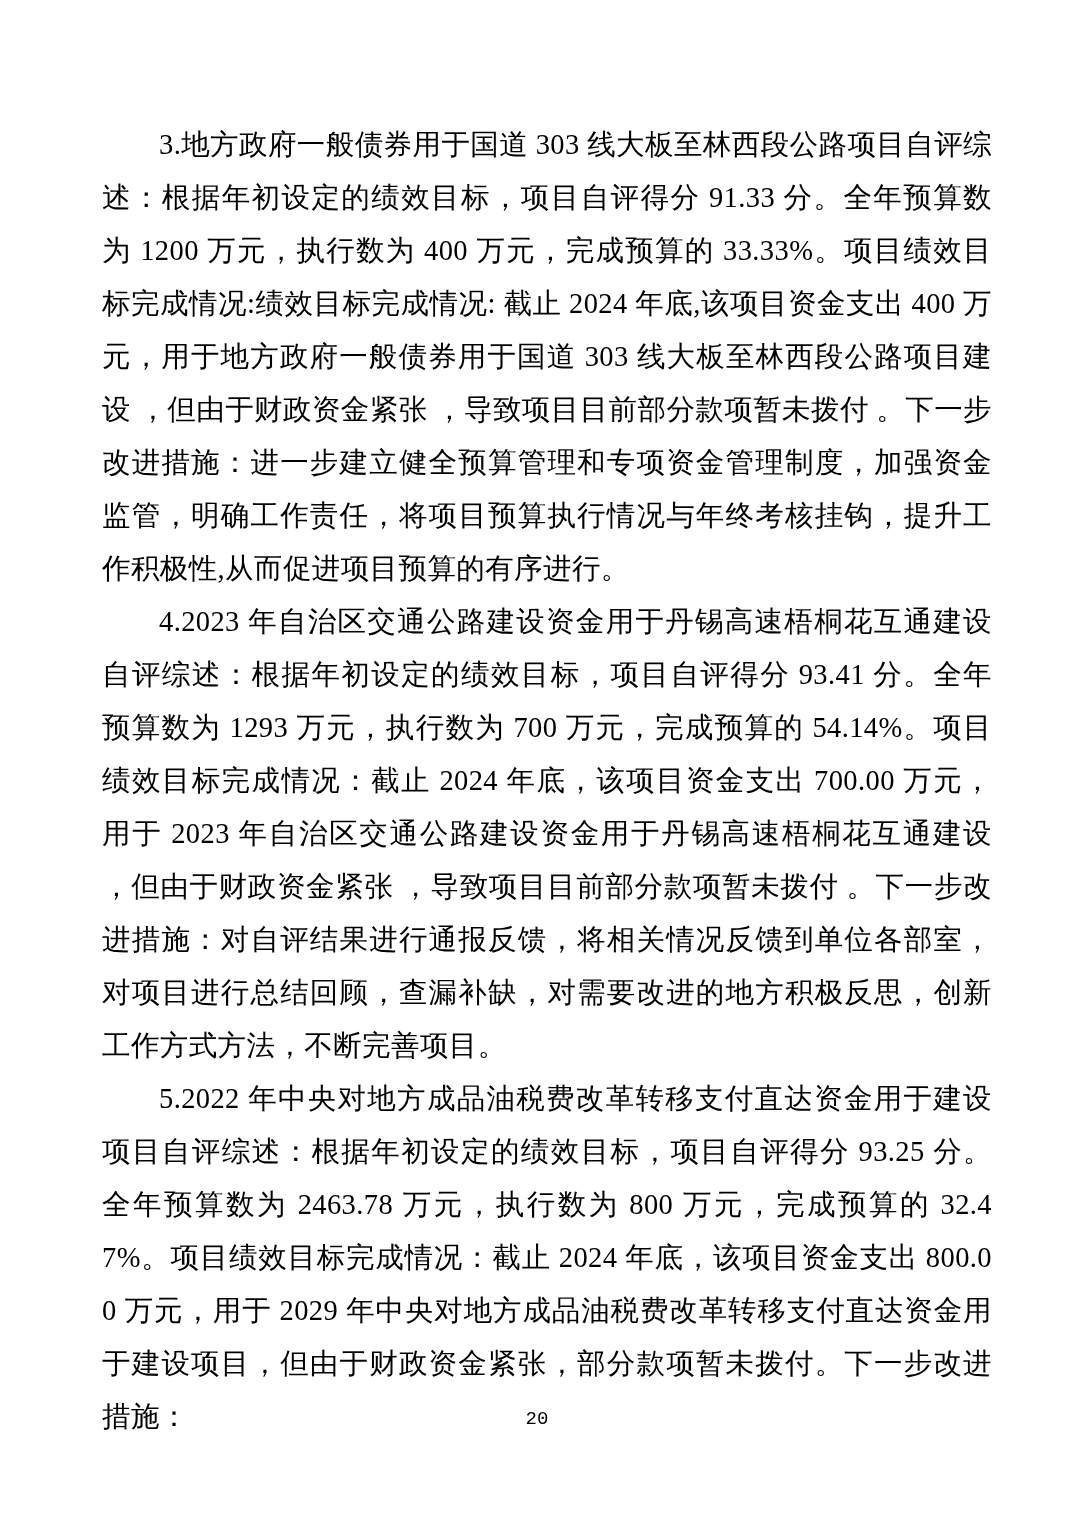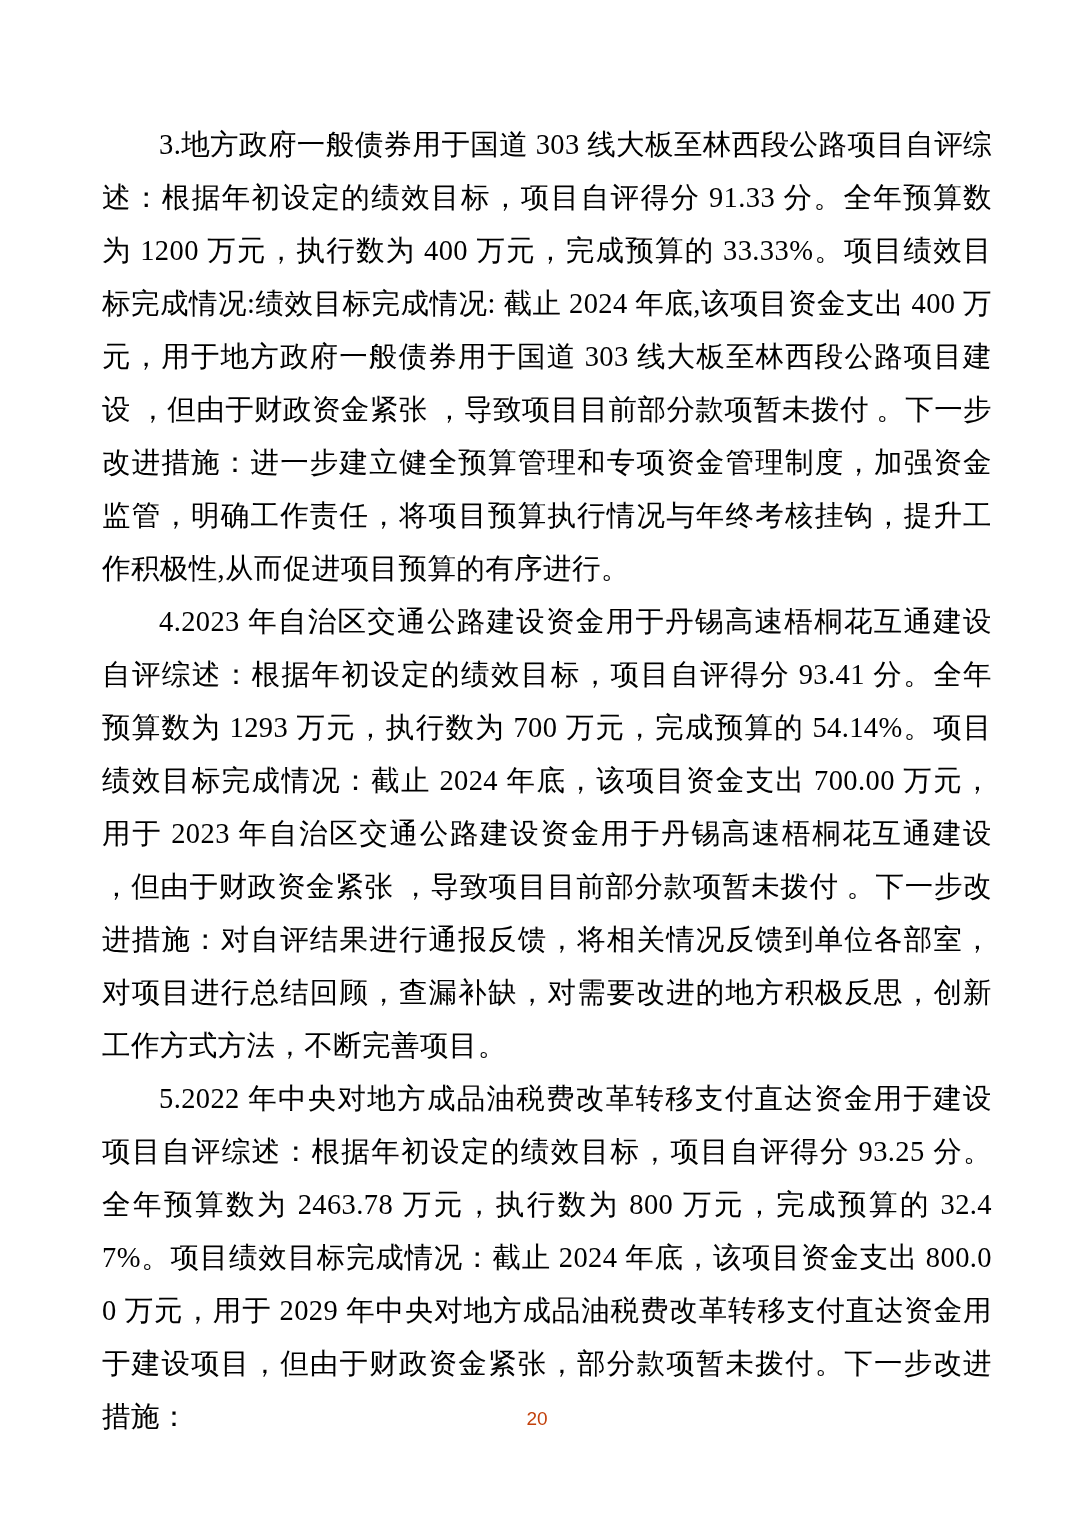--- a/index.html
+++ b/index.html
@@ -39,23 +39,23 @@
   }
   .para + .para {
     margin-top: 0px;
   }
   .page-number {
     position: absolute;
     left: 0;
     right: 0;
     top: 1408px;
     text-align: center;
-    font-family: Liberation Sans, sans-serif;
+    font-family: Liberation Mono, monospace;
     font-size: 19px;
-    color: #c2410c;
+    color: #000000;
   }
 </style>
 </head>
 <body>
 
 <div class="page">
   <div class="content">
     <p class="para">3.地方政府一般债券用于国道 303 线大板至林西段公路项目自评综述：根据年初设定的绩效目标，项目自评得分 91.33 分。全年预算数为 1200 万元，执行数为 400 万元，完成预算的 33.33%。项目绩效目标完成情况:绩效目标完成情况: 截止 2024 年底,该项目资金支出 400 万元，用于地方政府一般债券用于国道 303 线大板至林西段公路项目建设 ，但由于财政资金紧张 ，导致项目目前部分款项暂未拨付 。下一步改进措施：进一步建立健全预算管理和专项资金管理制度，加强资金监管，明确工作责任，将项目预算执行情况与年终考核挂钩，提升工作积极性,从而促进项目预算的有序进行。</p>
     <p class="para">4.2023 年自治区交通公路建设资金用于丹锡高速梧桐花互通建设自评综述：根据年初设定的绩效目标，项目自评得分 93.41 分。全年预算数为 1293 万元，执行数为 700 万元，完成预算的 54.14%。项目绩效目标完成情况：截止 2024 年底，该项目资金支出 700.00 万元，用于 2023 年自治区交通公路建设资金用于丹锡高速梧桐花互通建设 ，但由于财政资金紧张 ，导致项目目前部分款项暂未拨付 。下一步改进措施：对自评结果进行通报反馈，将相关情况反馈到单位各部室，对项目进行总结回顾，查漏补缺，对需要改进的地方积极反思，创新工作方式方法，不断完善项目。</p>
     <p class="para">5.2022 年中央对地方成品油税费改革转移支付直达资金用于建设项目自评综述：根据年初设定的绩效目标，项目自评得分 93.25 分。全年预算数为 2463.78 万元，执行数为 800 万元，完成预算的 32.47%。项目绩效目标完成情况：截止 2024 年底，该项目资金支出 800.00 万元，用于 2029 年中央对地方成品油税费改革转移支付直达资金用于建设项目，但由于财政资金紧张，部分款项暂未拨付。下一步改进措施：</p>

